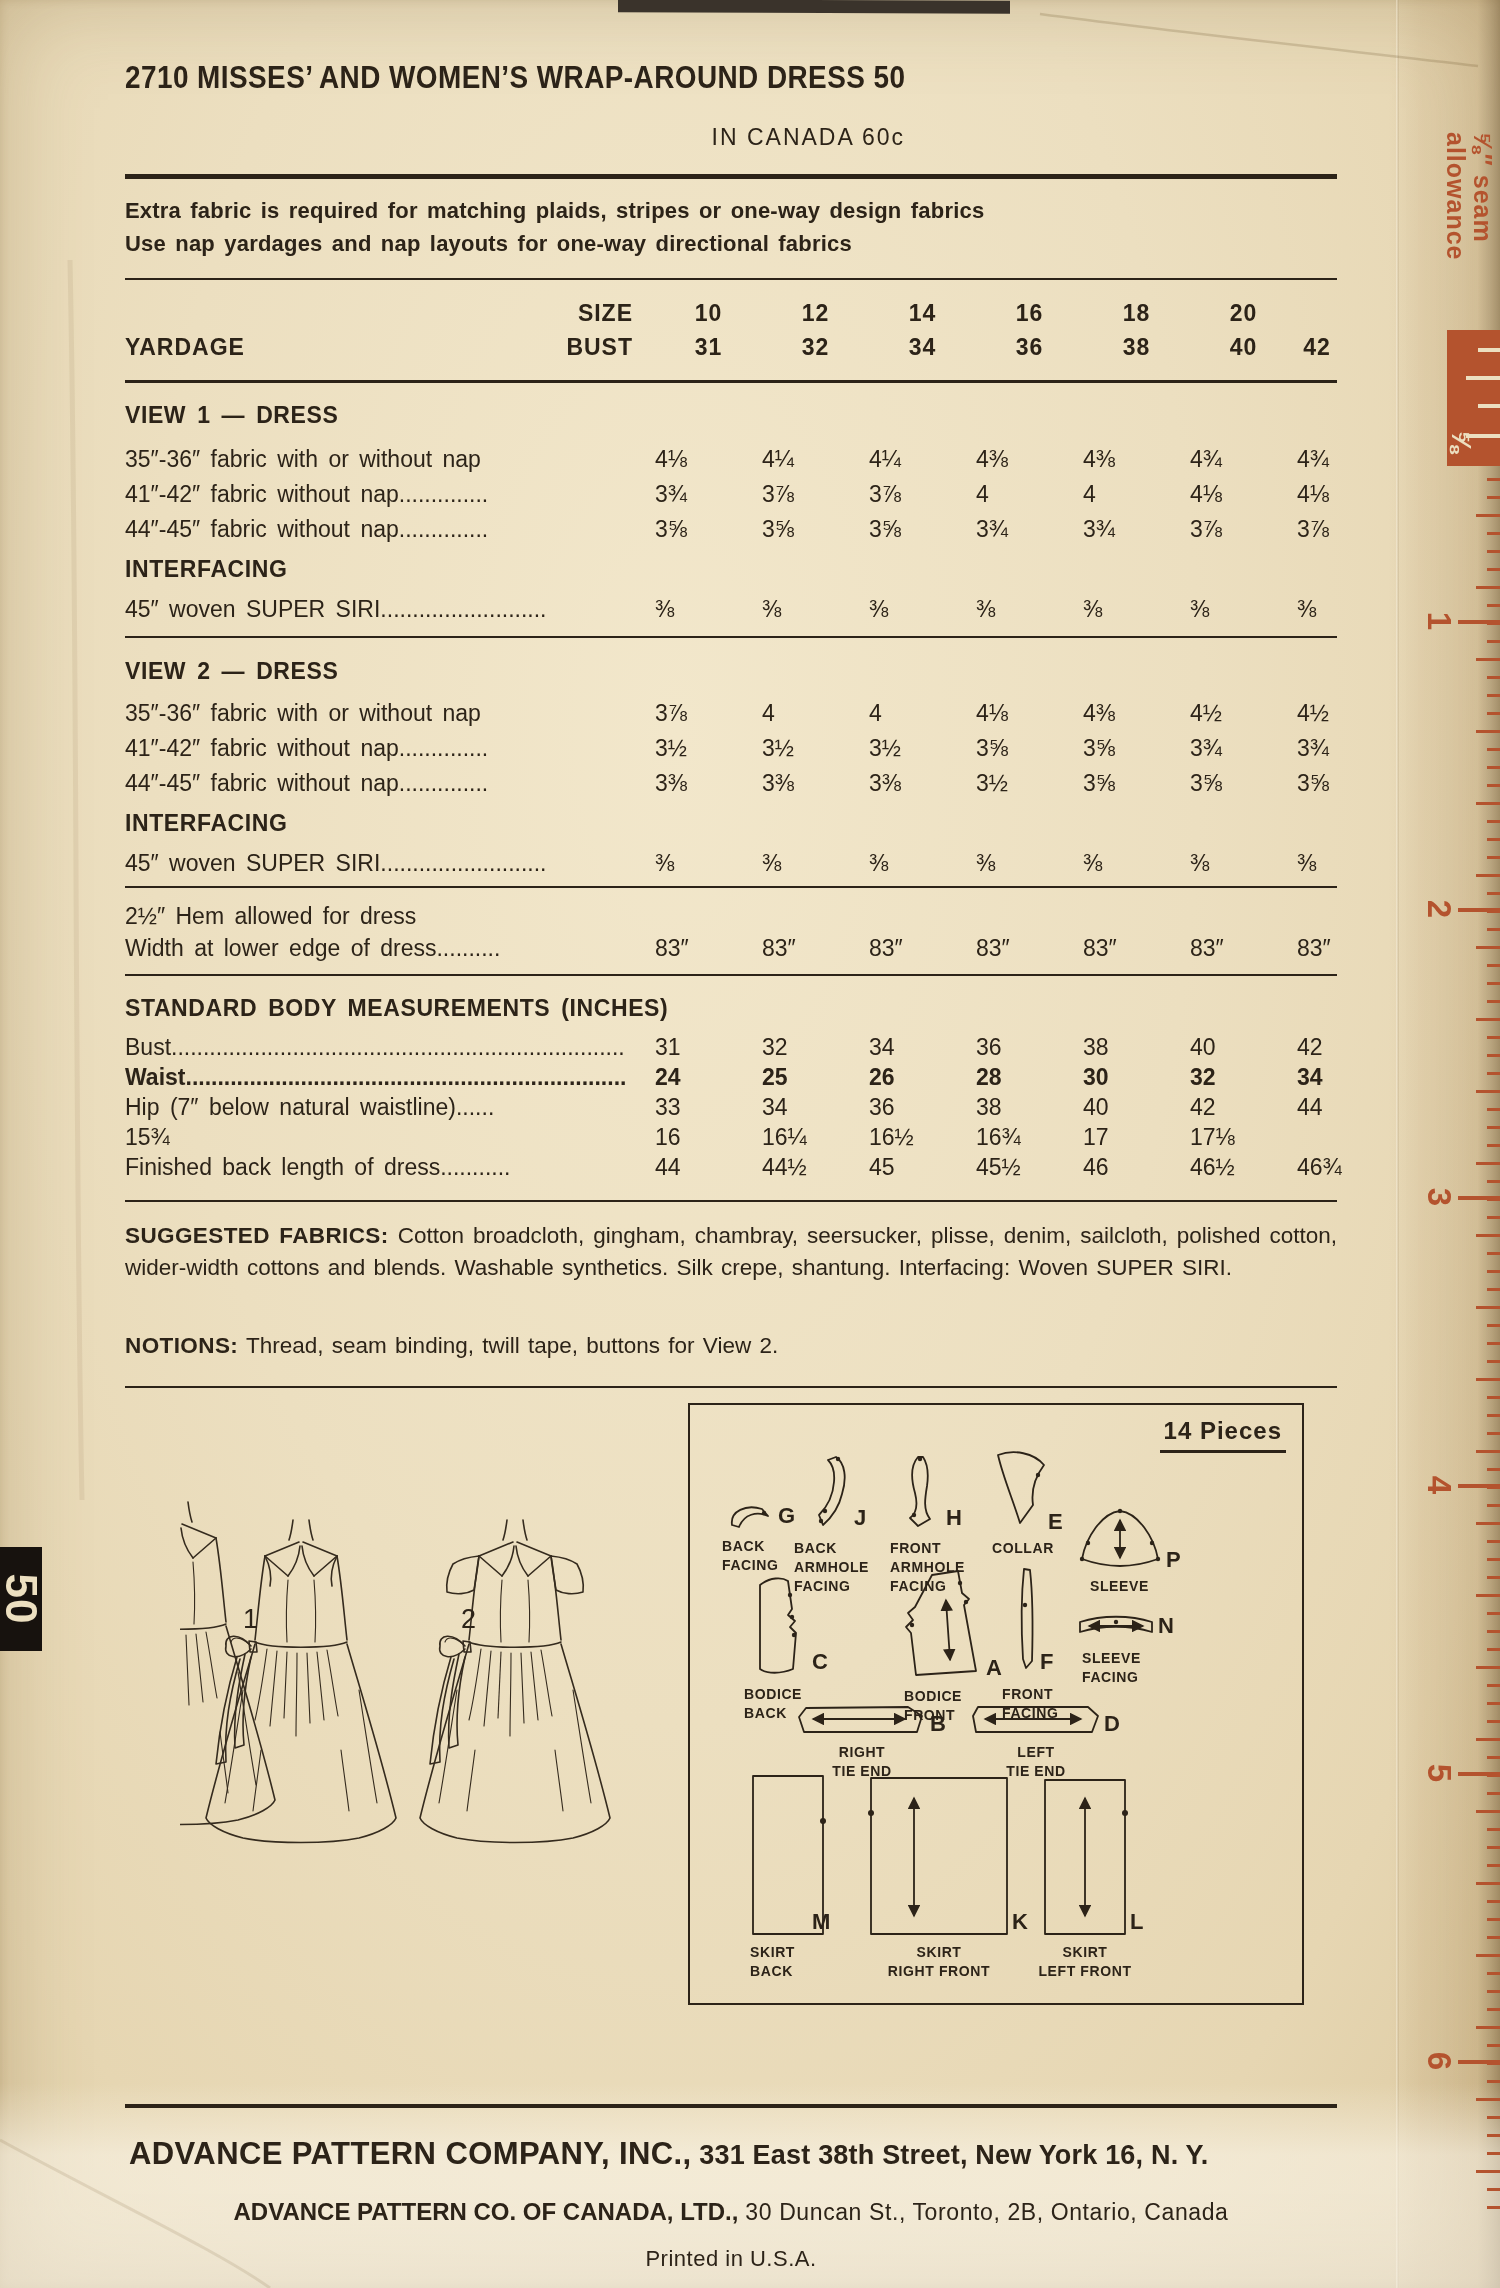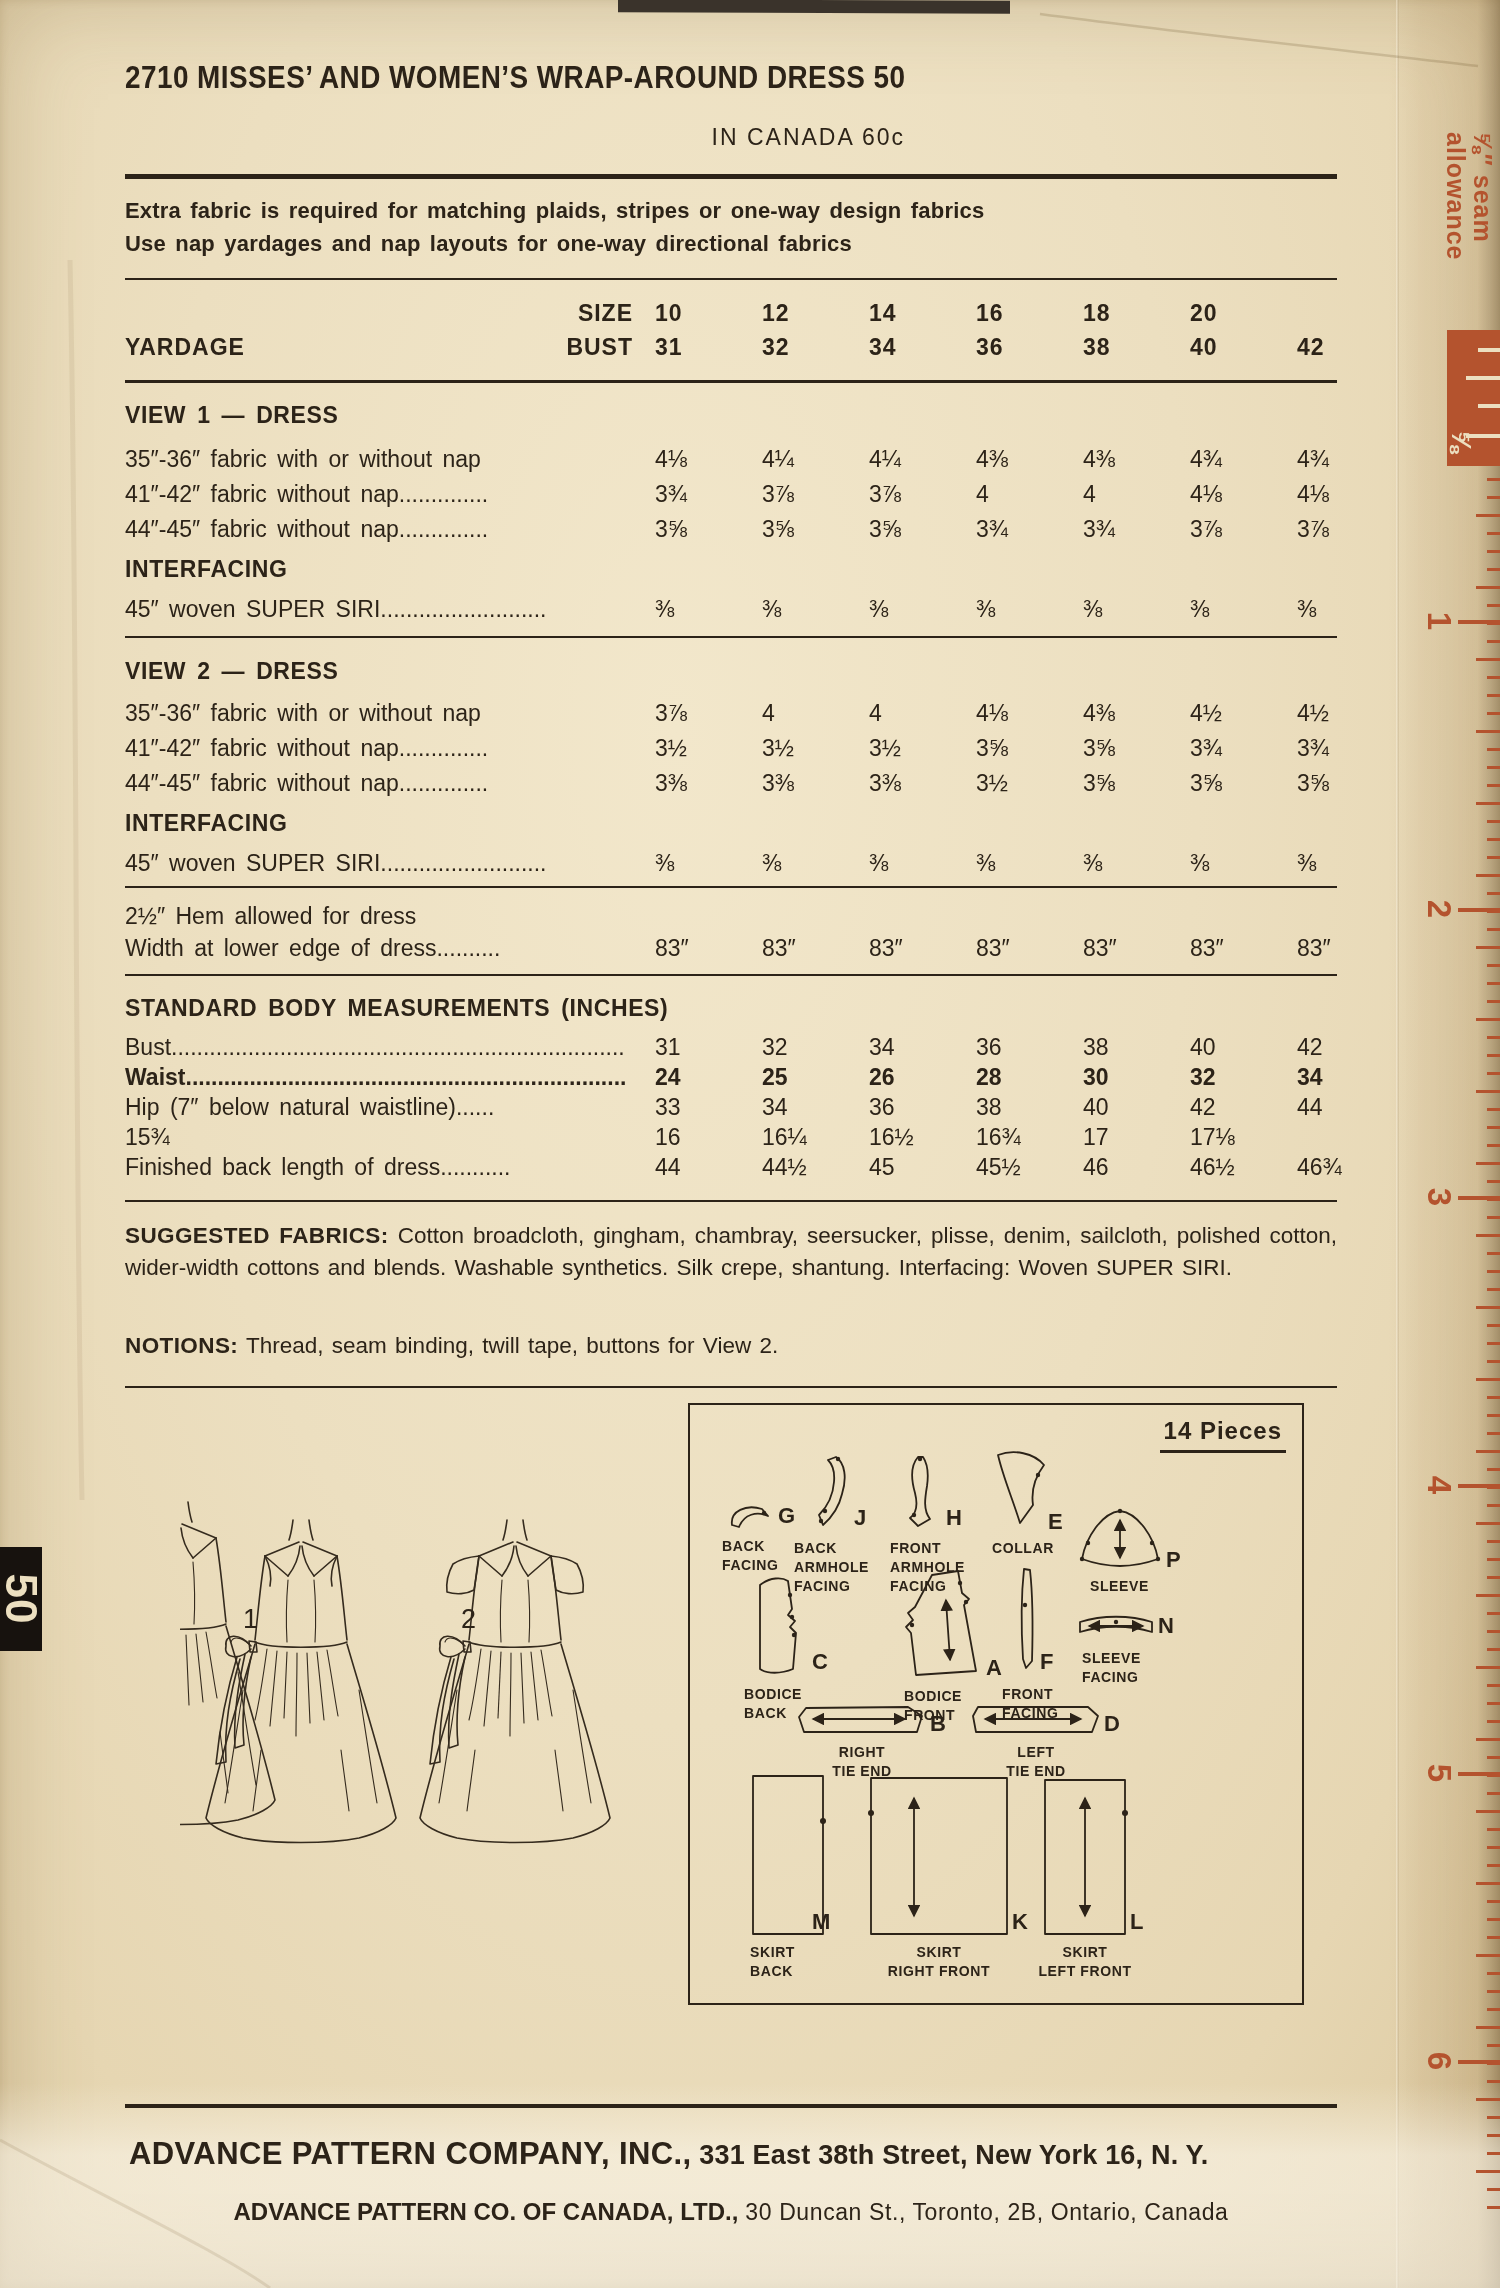--- a/index.html
+++ b/index.html
@@ -28,21 +28,21 @@
   .title{position:absolute;top:60px;left:0;font-size:31px;font-weight:700;letter-spacing:.5px;
     transform:scaleX(.9);transform-origin:left;white-space:nowrap;}
   .canada{position:absolute;top:124px;left:0;width:780px;text-align:right;font-size:23px;letter-spacing:2px;font-weight:400;}
   .note{position:absolute;left:0;font-size:22px;font-weight:700;letter-spacing:.2px;word-spacing:3px;white-space:nowrap;}
 
   .trow{position:absolute;left:0;display:grid;grid-template-columns:530px 107px 107px 107px 107px 107px 107px 40px;
     height:35px;line-height:35px;font-size:23px;word-spacing:4px;}
   .trow.short{height:30px;line-height:30px;}
   .tl{overflow:hidden;white-space:nowrap;padding-right:8px;}
   .tv{white-space:nowrap;}
-  .headcell{font-weight:700;letter-spacing:1px;}
+  .headcell{font-weight:700;letter-spacing:1px;text-align:center;}
   .rightlab{text-align:right;padding-right:22px;}
   .splitcell{display:flex;justify-content:space-between;padding-right:22px;}
   .shead{position:absolute;left:0;font-size:23px;font-weight:700;letter-spacing:.6px;word-spacing:4px;white-space:nowrap;}
   .para{position:absolute;left:0;width:1212px;font-size:22.5px;line-height:32px;text-align:justify;word-spacing:2px;}
   .para b{font-weight:700;letter-spacing:.4px;}
 
   
   .diagram{position:absolute;left:0;top:1398px;width:1212px;height:612px;}
   .dresses{position:absolute;left:55px;top:52px;}
   .view-num{position:absolute;font-size:27px;font-weight:400;}
@@ -519,20 +519,21 @@
           <div class="pn ctr" style="left:-10px;top:166px;width:106px;">SKIRT
 LEFT FRONT</div>
         </div>
 
       </div>
     </div>
 
     <div class="footer-rule"></div>
     <div class="us-line"><span class="us-lead">ADVANCE PATTERN COMPANY, INC.,</span><span class="us-rest"> 331 East 38th Street, New York 16, N. Y.</span></div>
     <div class="ca-line"><span class="ca-lead">ADVANCE PATTERN CO. OF CANADA, LTD.,</span><span class="ca-rest"> 30 Duncan St., Toronto, 2B, Ontario, Canada</span></div>
+    <div class="printed">Printed in U.S.A.</div>
   </div>
 
   <div class="ruler">
     <div class="seam-note">⅝″ seam
 allowance</div>
     <div class="red-block">
       <div class="cd" style="top:18px;width:22px;"></div>
       <div class="cd" style="top:46px;width:34px;"></div>
       <div class="cd" style="top:74px;width:22px;"></div>
       <div class="cd" style="top:104px;width:34px;"></div>

